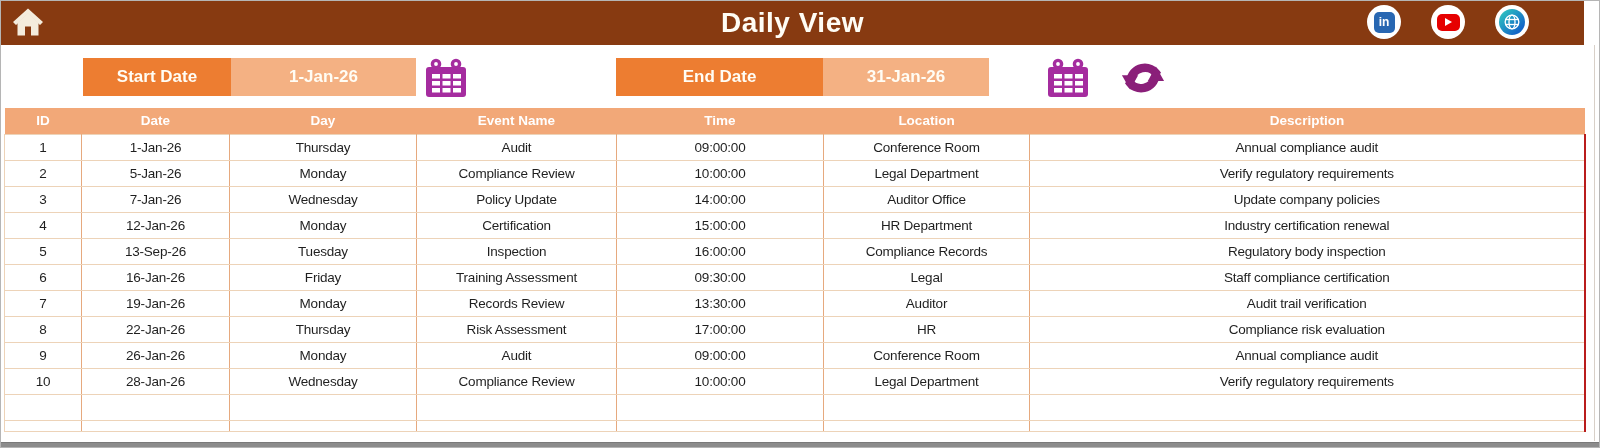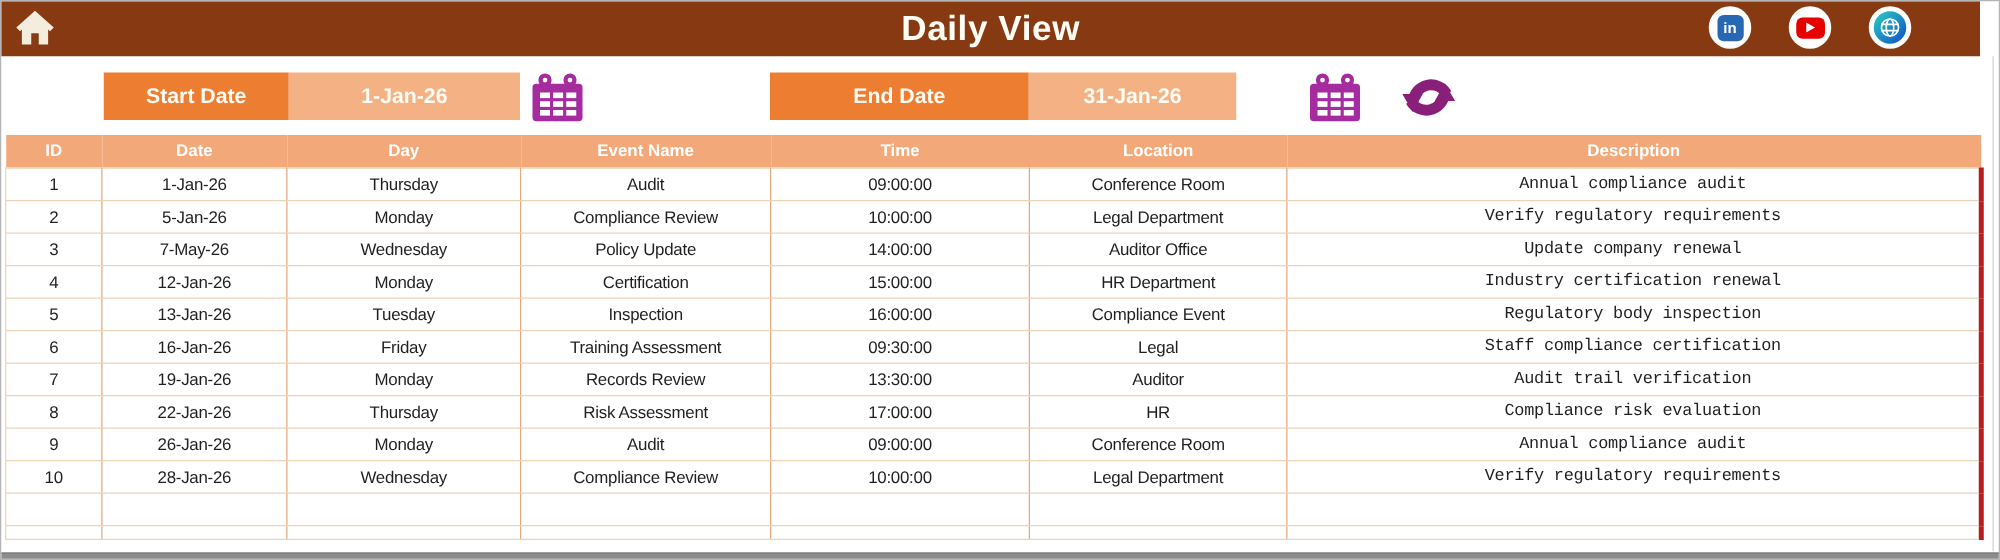--- a/index.html
+++ b/index.html
@@ -84,21 +84,21 @@
     height:26px; text-align:center; border:none;
   }
   .events-table td {
     height:26px; font-size:13.5px; color:#1F1F1F; text-align:center;
     letter-spacing:-0.2px; background:#ffffff;
     border-top:1px solid #EDD3B8; border-bottom:1px solid #EDD3B8;
     border-left:1px solid #E6A97E; border-right:1px solid #E6A97E;
     overflow:hidden; white-space:nowrap; cursor:cell;
   }
   .events-table td:first-child { border-left:1px solid #EDD3B8; }
-  .events-table td:last-child  { border-right:4px solid #b91c1c;font-family:Liberation Mono, monospace; }
+  .events-table td:last-child  { border-right:2px solid #b91c1c; }
   .events-table tr.r-short td { height:11px; }
 
   
   .right-gutter-line {
     position:absolute; left:1593px; top:44px; width:1px; height:396px;
     background:#d8d0c8;
   }
   .bottom-bar {
     position:absolute; left:0; top:441px; width:1600px; height:7px;
     background:#8C8C8C; border-top:1px solid #7a7a7a;
@@ -239,43 +239,43 @@
           <td>2</td>
           <td>5-Jan-26</td>
           <td>Monday</td>
           <td>Compliance Review</td>
           <td>10:00:00</td>
           <td>Legal Department</td>
           <td>Verify regulatory requirements</td>
         </tr>
         <tr>
           <td>3</td>
-          <td>7-May-26</td>
+          <td>7-Jan-26</td>
           <td>Wednesday</td>
           <td>Policy Update</td>
           <td>14:00:00</td>
           <td>Auditor Office</td>
-          <td>Update company renewal</td>
+          <td>Update company policies</td>
         </tr>
         <tr>
           <td>4</td>
           <td>12-Jan-26</td>
           <td>Monday</td>
           <td>Certification</td>
           <td>15:00:00</td>
           <td>HR Department</td>
           <td>Industry certification renewal</td>
         </tr>
         <tr>
           <td>5</td>
-          <td>13-Jan-26</td>
+          <td>13-Sep-26</td>
           <td>Tuesday</td>
           <td>Inspection</td>
           <td>16:00:00</td>
-          <td>Compliance Event</td>
+          <td>Compliance Records</td>
           <td>Regulatory body inspection</td>
         </tr>
         <tr>
           <td>6</td>
           <td>16-Jan-26</td>
           <td>Friday</td>
           <td>Training Assessment</td>
           <td>09:30:00</td>
           <td>Legal</td>
           <td>Staff compliance certification</td>

